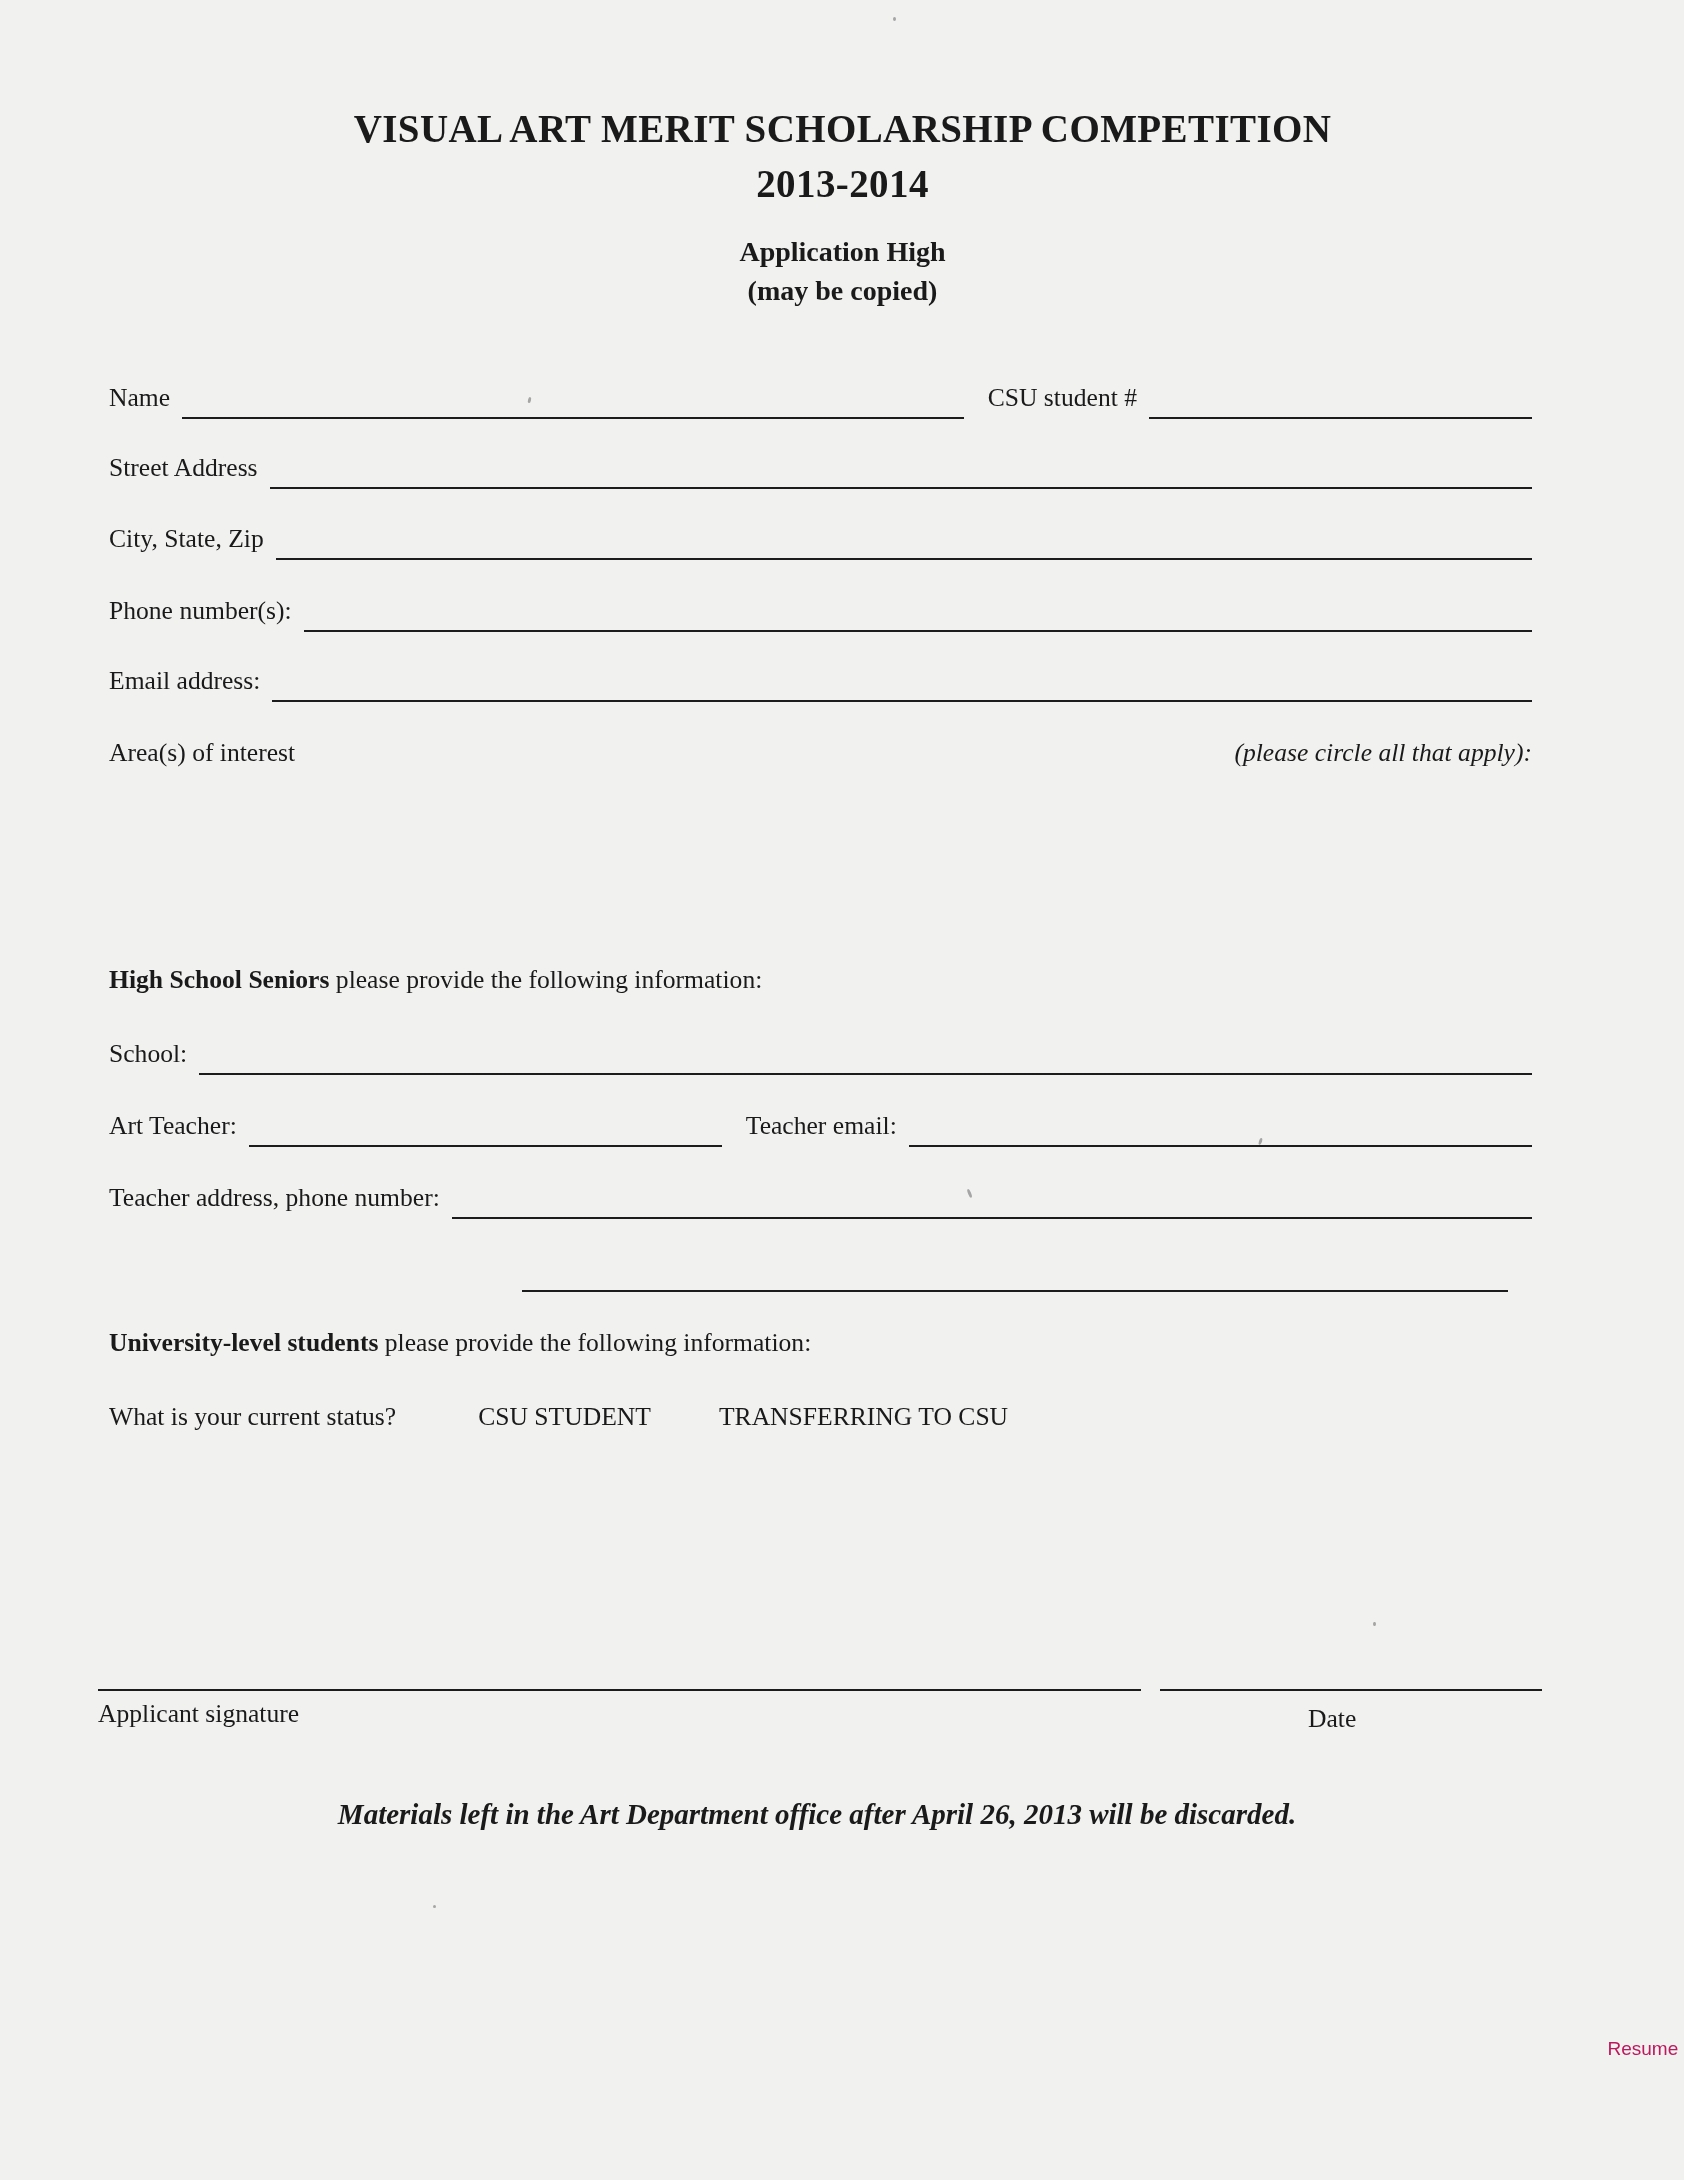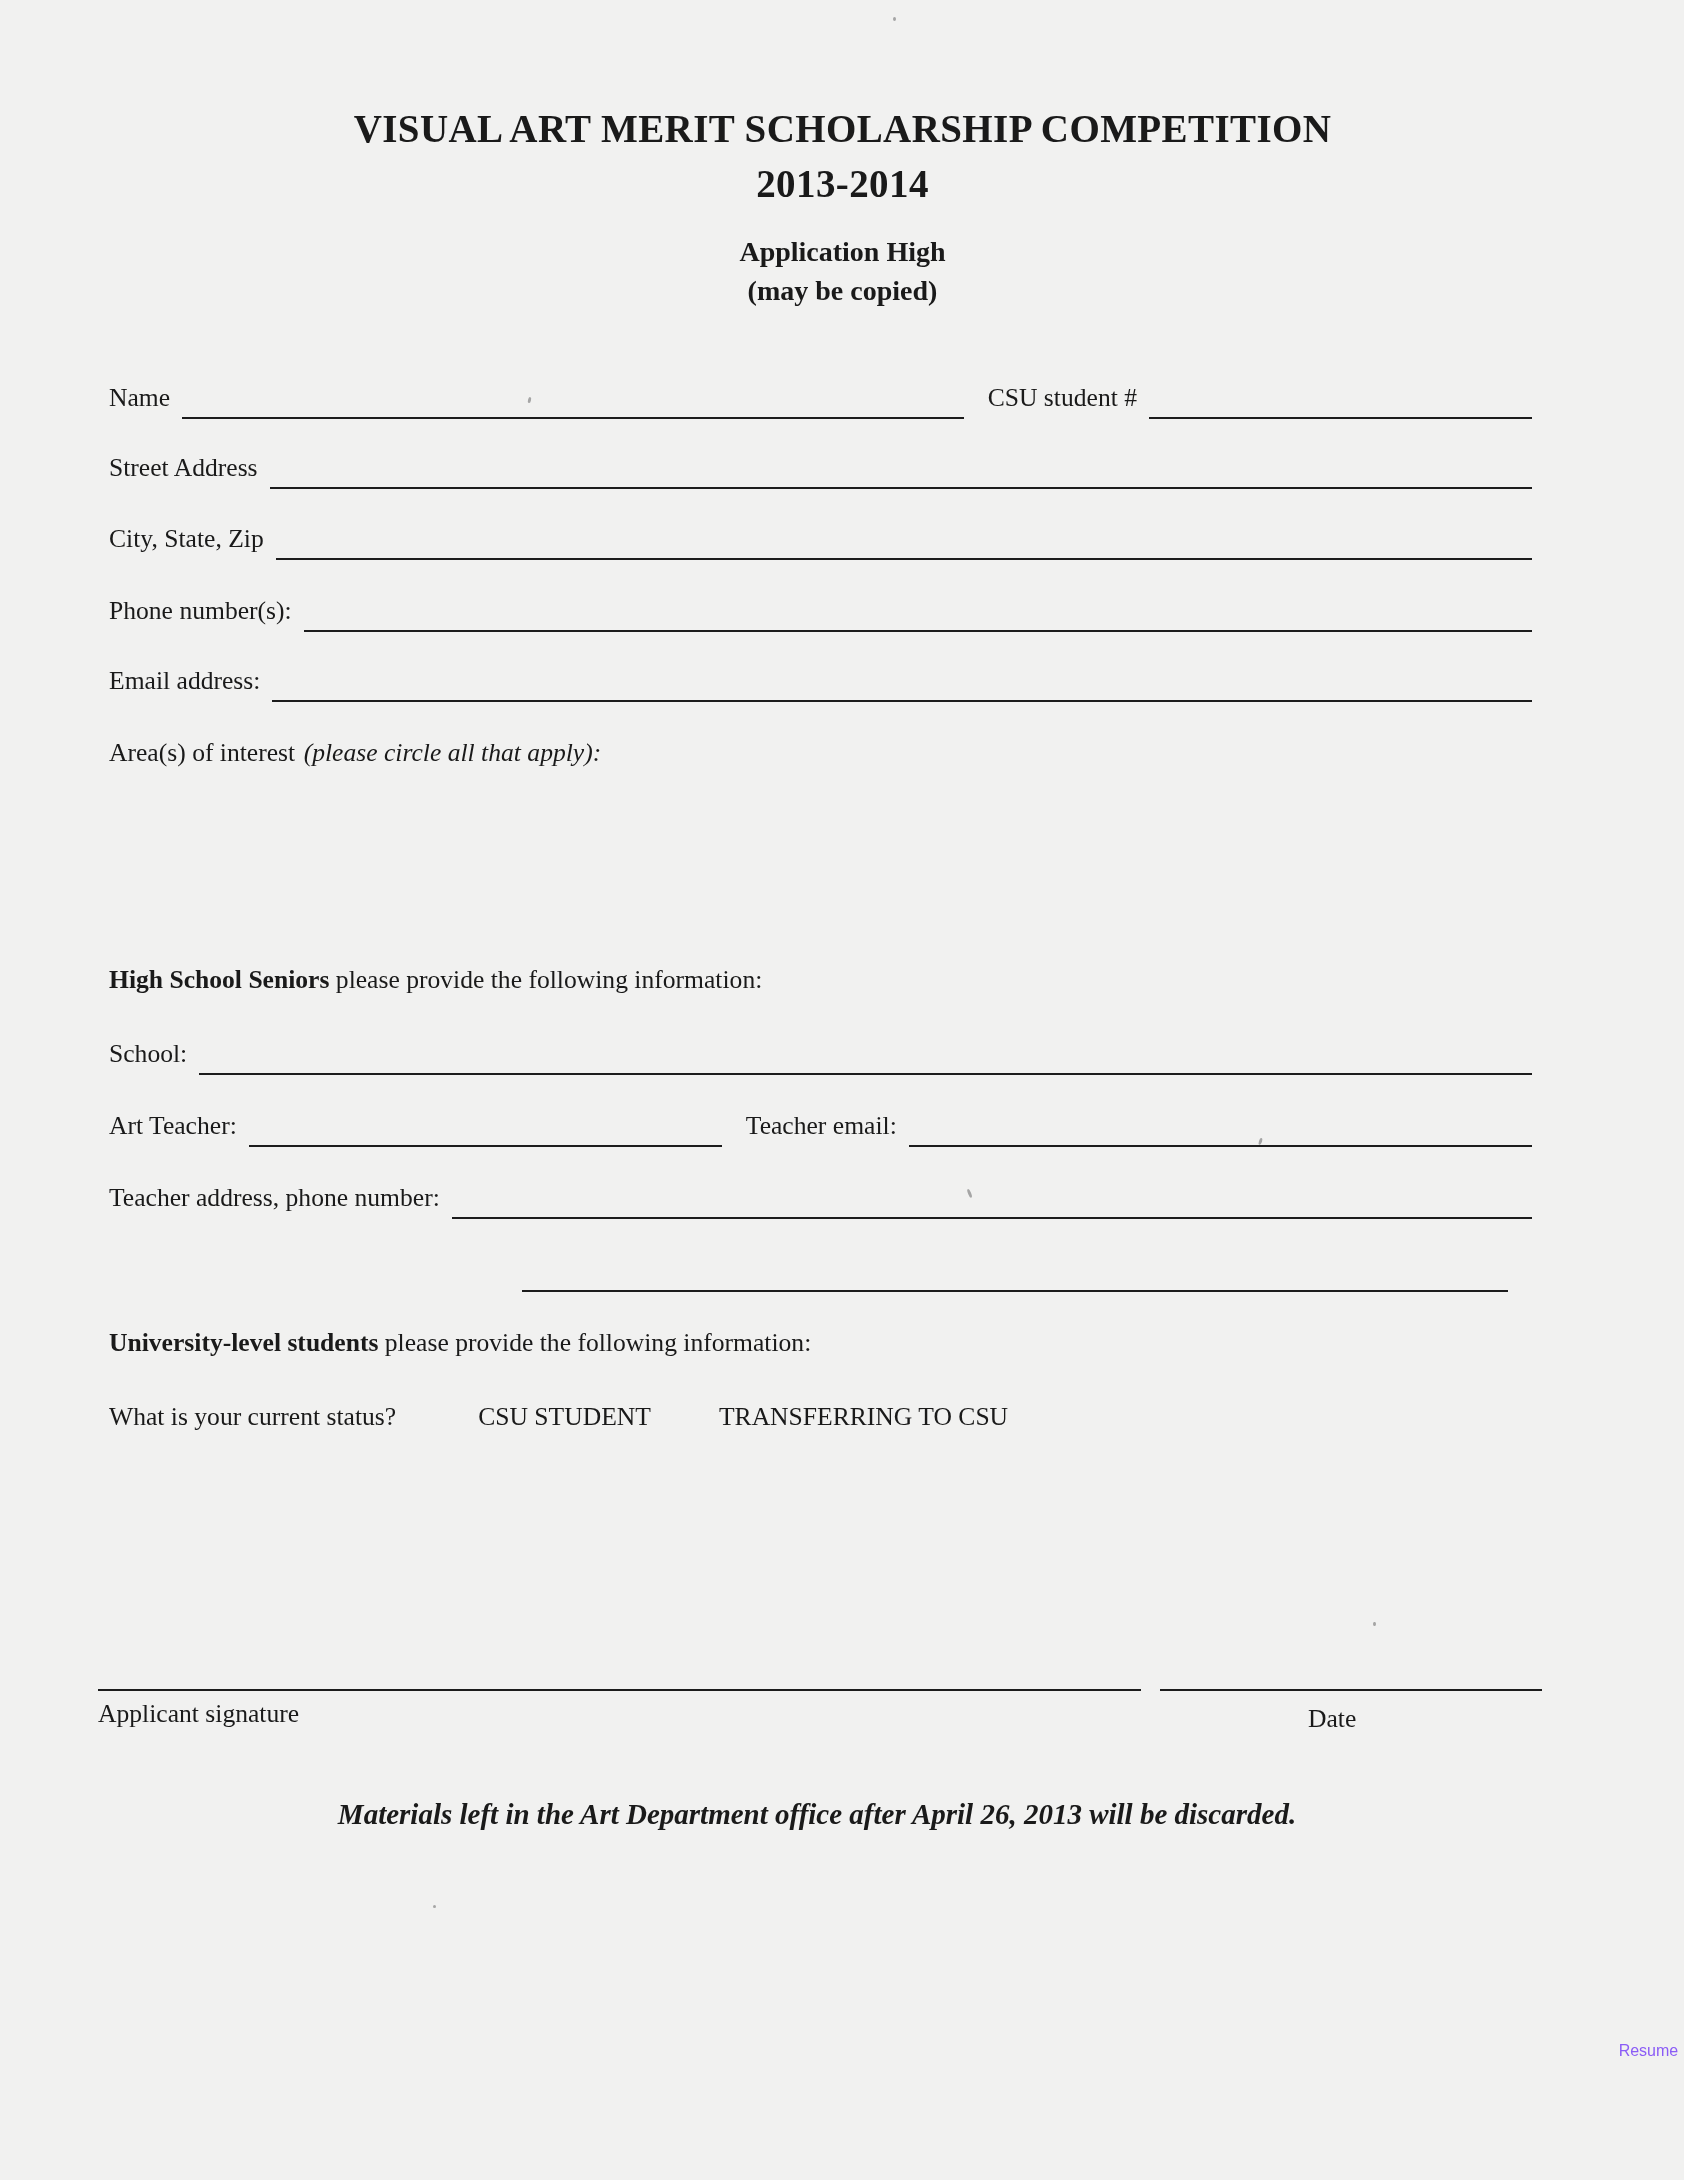--- a/index.html
+++ b/index.html
@@ -77,22 +77,22 @@
     font-weight: bold;
     font-style: italic;
     font-size: 29px;
     line-height: 37px;
   }
 
   .watermark {
     position: absolute;
     right: 6.8px; bottom: 5.1px;
     font-family: "Liberation Sans", "DejaVu Sans", sans-serif;
-    font-size: 16px;
-    color: #8b5cf6;
+    font-size: 19px;
+    color: #be185d;
   }
 
   
   .speck { position: absolute; background: #4a4a4a; opacity: 0.45; border-radius: 50%; }
 </style>
 </head>
 <body>
 
 <div class="page">
 
@@ -126,21 +126,21 @@
   <div class="row" style="top:588px;">
     <span class="lbl">Phone number(s):</span>
     <span class="uline"></span>
   </div>
 
   <div class="row" style="top:658px;">
     <span class="lbl">Email address:</span>
     <span class="uline"></span>
   </div>
 
-  <div class="row" style="top:730px;">
+  <div class="row" style="top:730px;justify-content:space-between;">
     <span class="lbl">Area(s) of interest</span>
     <span class="lbl" style="width:8.5px;"></span>
     <span class="lbl i">(please circle all that apply):</span>
   </div>
 
 
 
   <div class="row" style="top:957px;">
     <span class="lbl b">High School Seniors</span>
     <span class="lbl" style="white-space:pre;"> please provide the following information:</span>

